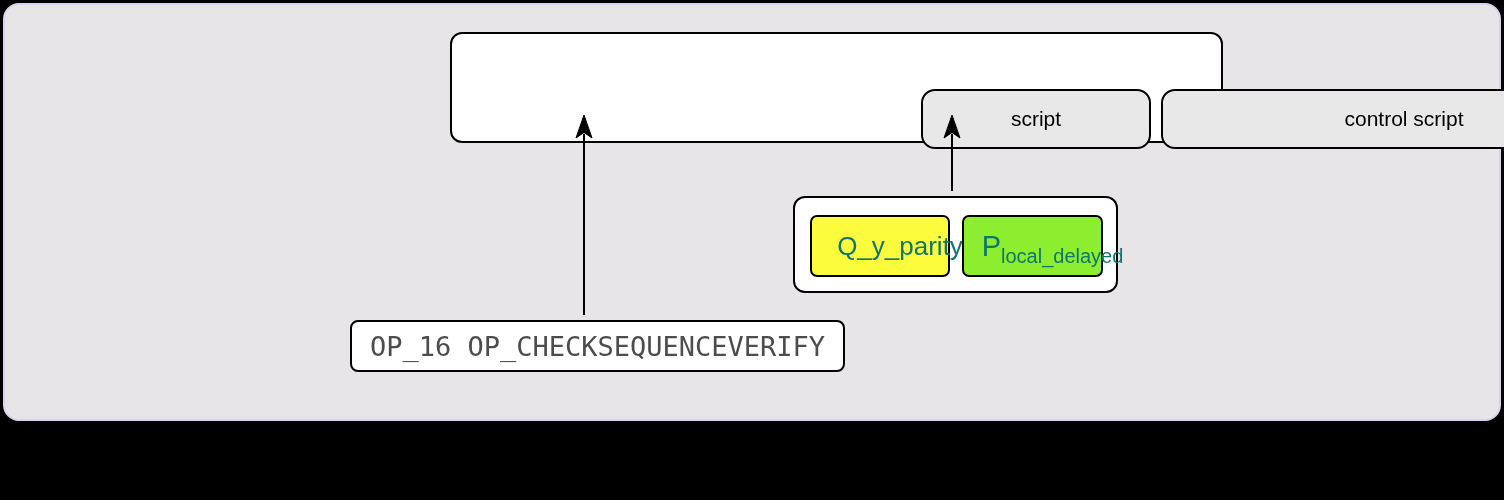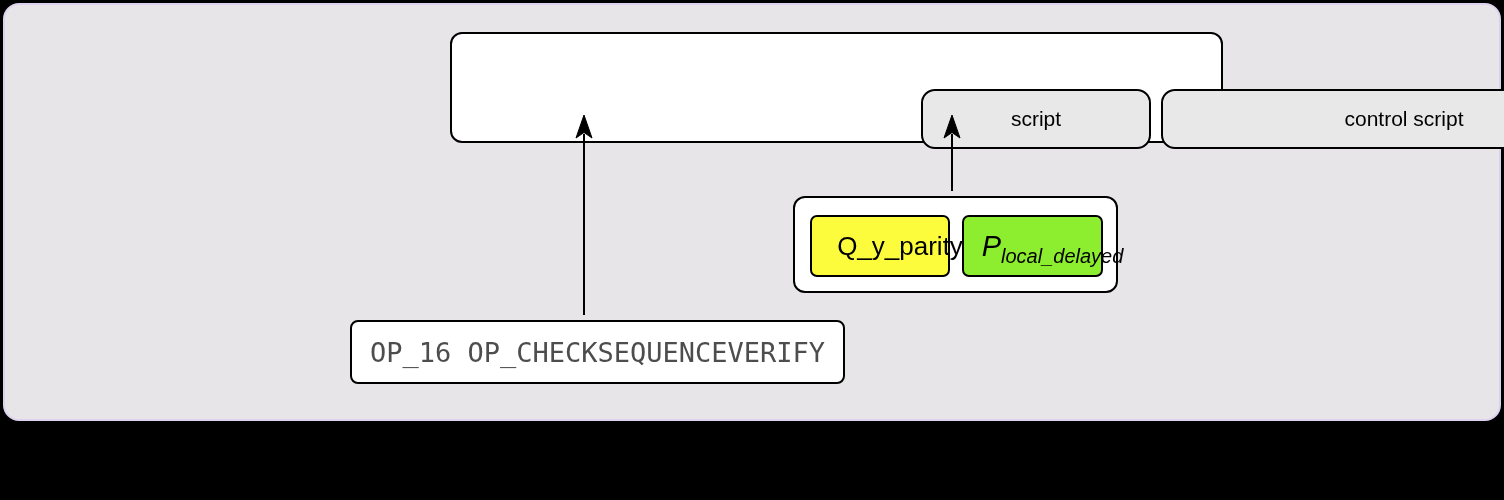--- a/index.html
+++ b/index.html
@@ -68,37 +68,37 @@
   }
   .key-box {
     position: absolute;
     box-sizing: border-box;
     border: 2px solid #000000;
     border-radius: 7px;
     display: flex;
     align-items: center;
     justify-content: center;
     font-size: 26px;
-    color: #000000;
+    color: #0f766e;
     white-space: nowrap;
     padding-left: 40px;
   }
   .q-box { left: 805px; top: 210px; width: 140px; height: 62px; }
   .p-box { left: 957px; top: 210px; width: 141px; height: 62px; font-size: 29px; }
   .p-box sub {
     font-size: 20px;
     line-height: 0;
     vertical-align: -0.35em;
   }
   .op-box {
     position: absolute;
     left: 345px;
     top: 315px;
     width: 495px;
-    height: 64px;
+    height: 52px;
     box-sizing: border-box;
     background: #ffffff;
     border: 2px solid #000000;
     border-radius: 8px;
     display: flex;
     align-items: center;
     justify-content: center;
     font-family: "DejaVu Sans Mono", "Liberation Mono", monospace;
     font-size: 27px;
     color: #4d4d4d;
@@ -116,21 +116,21 @@
     </div>
     <div class="inner-box control-box" style="background: rgb(232, 232, 232);">
       <span>control script</span>
     </div>
   </div>
 
   <div class="qp-container"></div>
   <div class="key-box q-box" style="background: rgb(252, 252, 60);">
     <span>Q_y_parity</span>
   </div>
-  <div class="key-box p-box" style="background: rgb(140, 238, 46); font-style: italic;">
+  <div class="key-box p-box" style="background: rgb(140, 238, 46);">
     <span><span>P</span><sub>local_delayed</sub></span>
   </div>
 
   <div class="op-box" style="color: rgb(77, 77, 77);">
     <span>OP_16 OP_CHECKSEQUENCEVERIFY</span>
   </div>
 
 </div>
 
 <svg class="arrows-overlay" width="1504" height="500" viewBox="0 0 1504 500" xmlns="http://www.w3.org/2000/svg">

